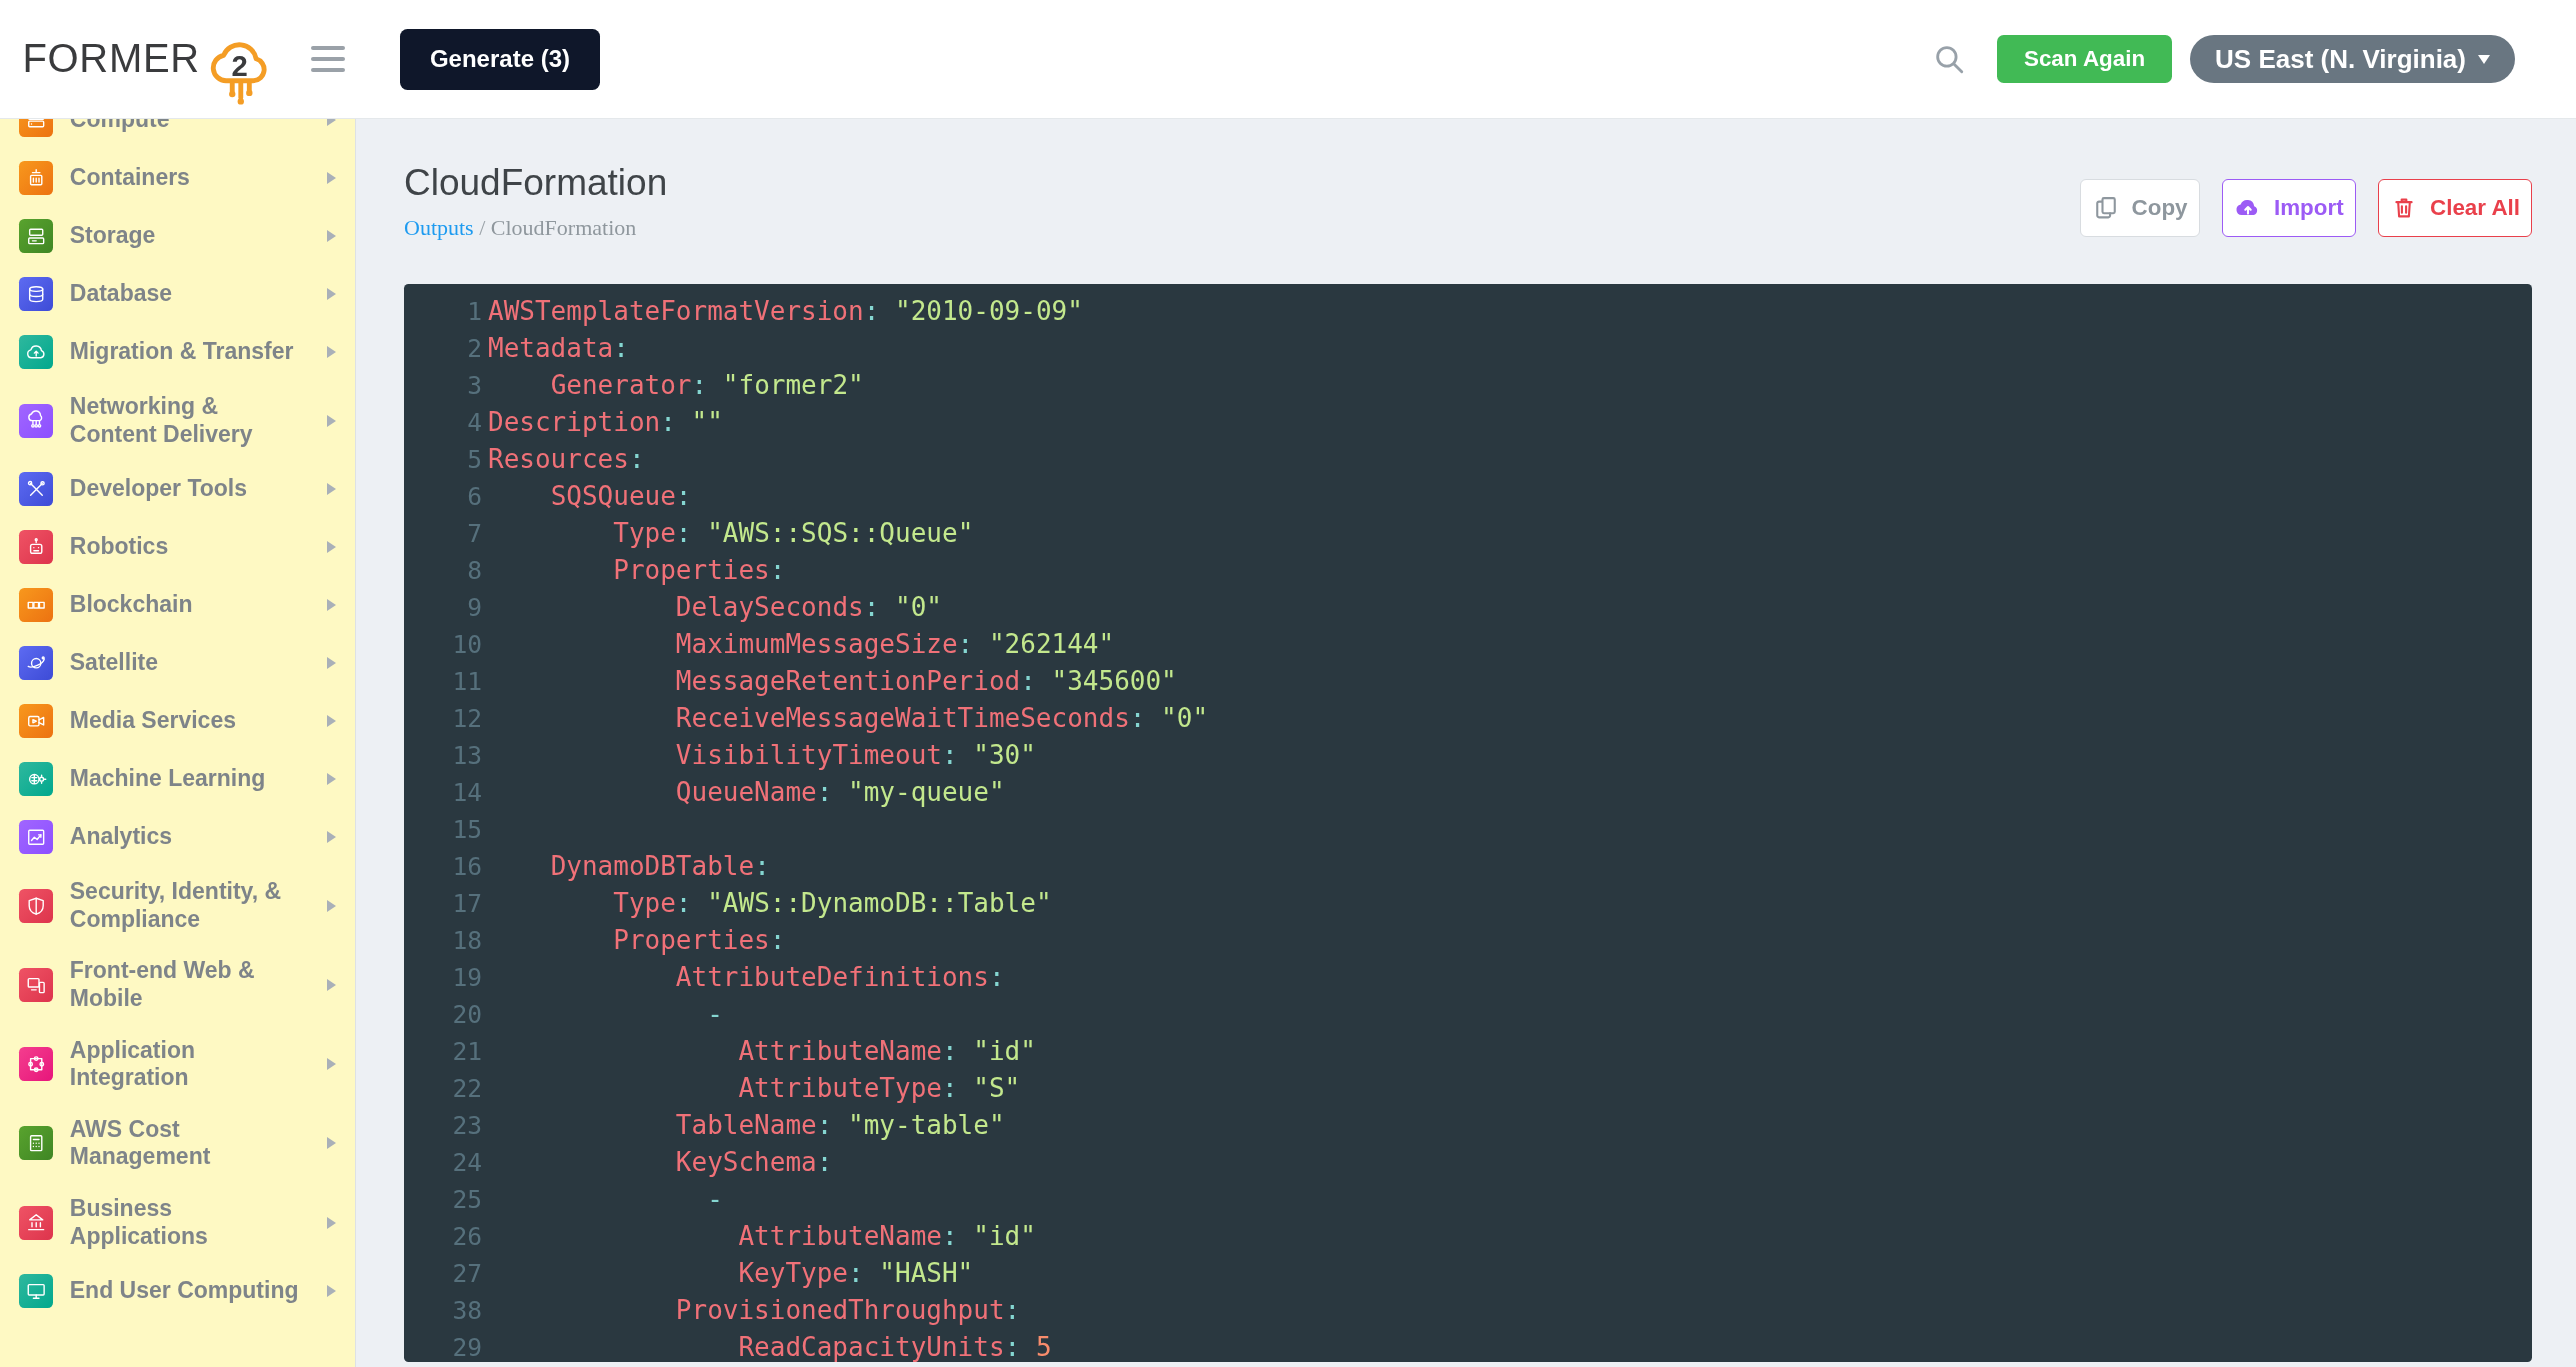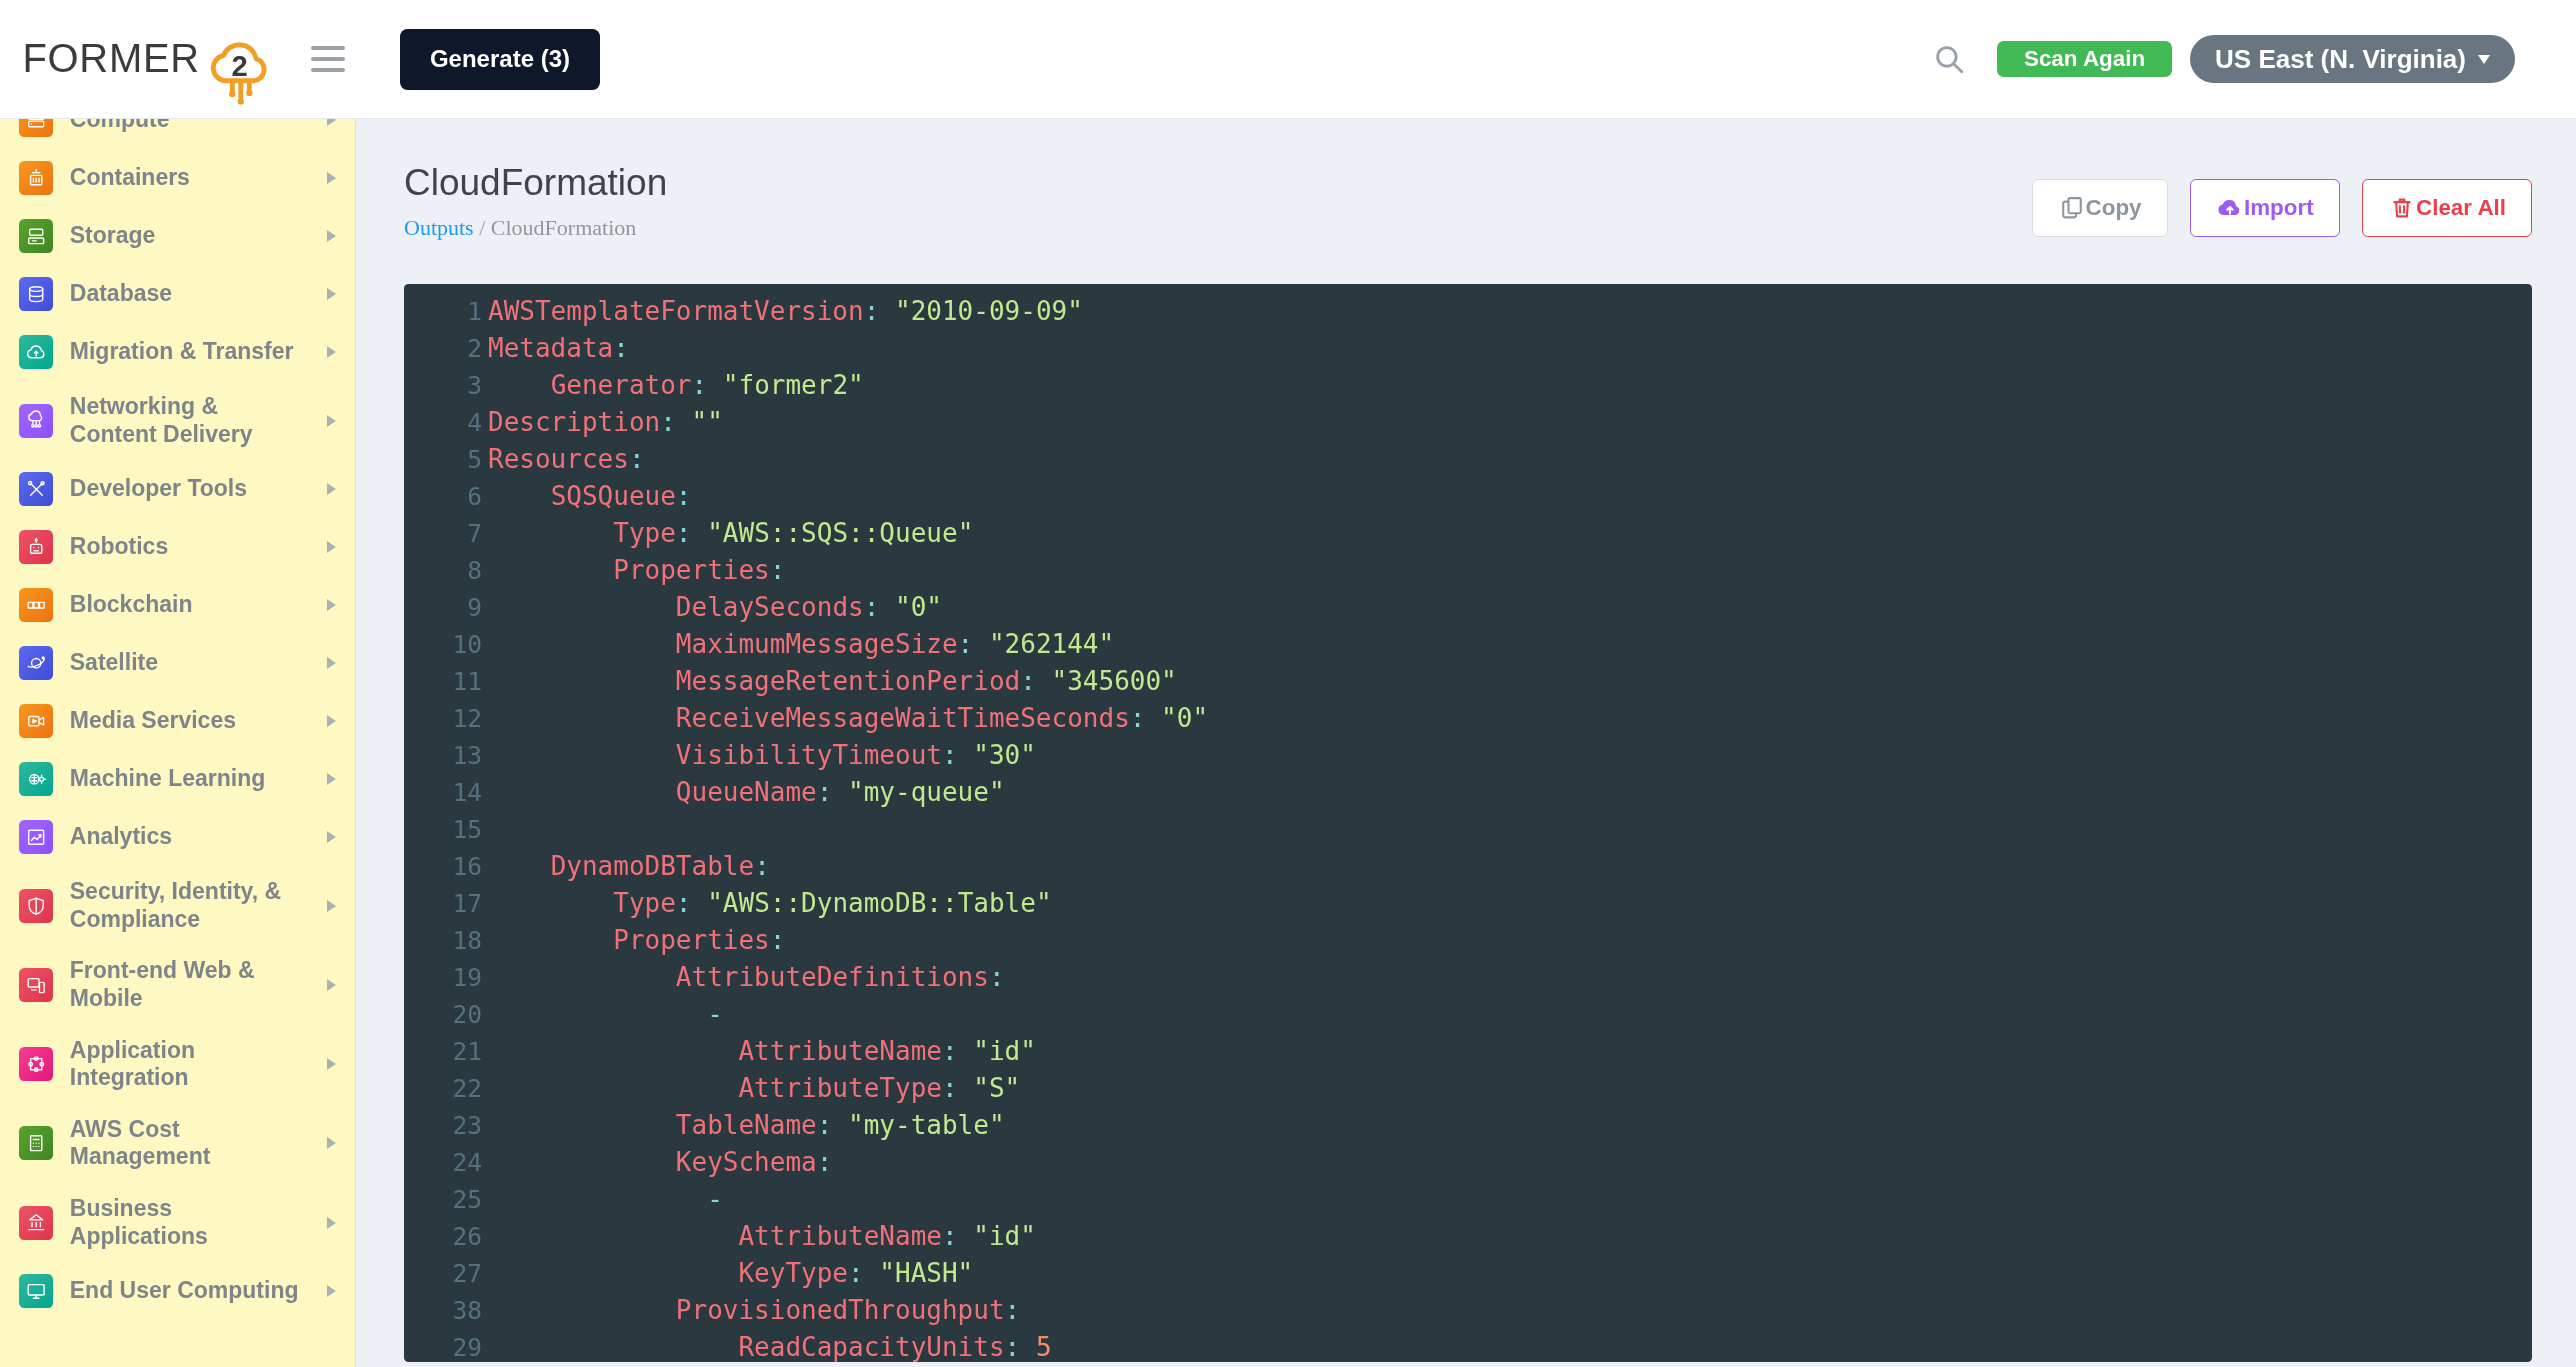--- a/index.html
+++ b/index.html
@@ -12,21 +12,21 @@
   .logo { display:flex; align-items:center; margin-left:22.4px; }
   .logo-text { font-size:40px; font-weight:400; letter-spacing:0.7px; color:#3A3B3D; }
   .logo-cloud { margin-left:3px; margin-top:19.4px; }
   .burger { margin-left:30px; display:flex; flex-direction:column; gap:6.7px; cursor:pointer; }
   .burger div { width:34px; height:4.5px; border-radius:2.2px; background:#9AA1A8; }
   .btn-generate { margin-left:55px; height:61px; padding:0 30px; border:none; border-radius:7.5px;
             background:#0f172a; color:#fff; font-size:24px; font-weight:700; cursor:pointer;
             font-family:inherit; }
   .hspacer { flex:1; }
   .search-ic { margin-right:31px; cursor:pointer; }
-  .btn-scan { height:36px; padding:0 27px; border:none; border-radius:6.7px; background:#41BA55;
+  .btn-scan { height:48px; padding:0 27px; border:none; border-radius:6.7px; background:#41BA55;
             color:#fff; font-size:22.4px; font-weight:700; cursor:pointer; font-family:inherit; }
   .pill-region { margin-left:18px; margin-right:61px; height:48px; padding:0 25px; border:none;
             border-radius:24px; background:#697681; color:#fff; font-size:26px; font-weight:700;
             display:flex; align-items:center; cursor:pointer; font-family:inherit; }
   .caret-down { width:0; height:0; border-left:6.7px solid transparent; border-right:6.7px solid transparent;
             border-top:9px solid #fff; margin-left:12px; }
 
   
   .sidebar { position:absolute; top:119px; left:0; bottom:0; width:356px; background:#fef9c3;
             border-right:1.5px solid #DDE1E5; overflow:hidden; }
@@ -45,22 +45,22 @@
   
   .main { position:absolute; left:357px; top:119px; right:0; bottom:0;
             padding:42px 44px 0 47px; }
   .content-head { display:flex; align-items:flex-end; justify-content:space-between; }
   .page-title { font-size:37px; line-height:43px; font-weight:400; color:#3F4448;
             margin-bottom:10.4px; }
   .breadcrumb { font-size:22px; line-height:27.6px; color:#9AA2A8;font-family:Liberation Serif, serif; }
   .breadcrumb a { color:#1E9BF0; text-decoration:none; cursor:pointer; }
   .crumb-cur { color:#8F979D; }
   .actions { display:flex; gap:22.4px; margin-bottom:4.5px; }
-  .act-btn { height:58px; padding:0 25px; border-radius:6px; background:#fff; font-size:22.4px;
-            font-weight:600; display:flex; align-items:center; cursor:pointer;
+  .act-btn { height:58px; padding:0 11px; border-radius:6px; background:#fff; font-size:22.4px;
+            font-weight:600; display:flex; align-items:center; gap:12px; cursor:pointer;
             font-family:inherit; }
   .act-btn svg { width:28px; height:28px; fill:none; stroke-width:1.8;
             stroke-linecap:round; stroke-linejoin:round; }
   .btn-copy  { border:1.5px solid #D8DCE0; color:#8E979E; }
   .btn-copy svg { stroke:#8E979E; }
   .btn-import { border:1.5px solid #9C5BF5; color:#9C5BF5; }
   .btn-clear { border:1.5px solid #E9404B; color:#E9404B; }
   .btn-clear svg { stroke:#E9404B; }
 
   

